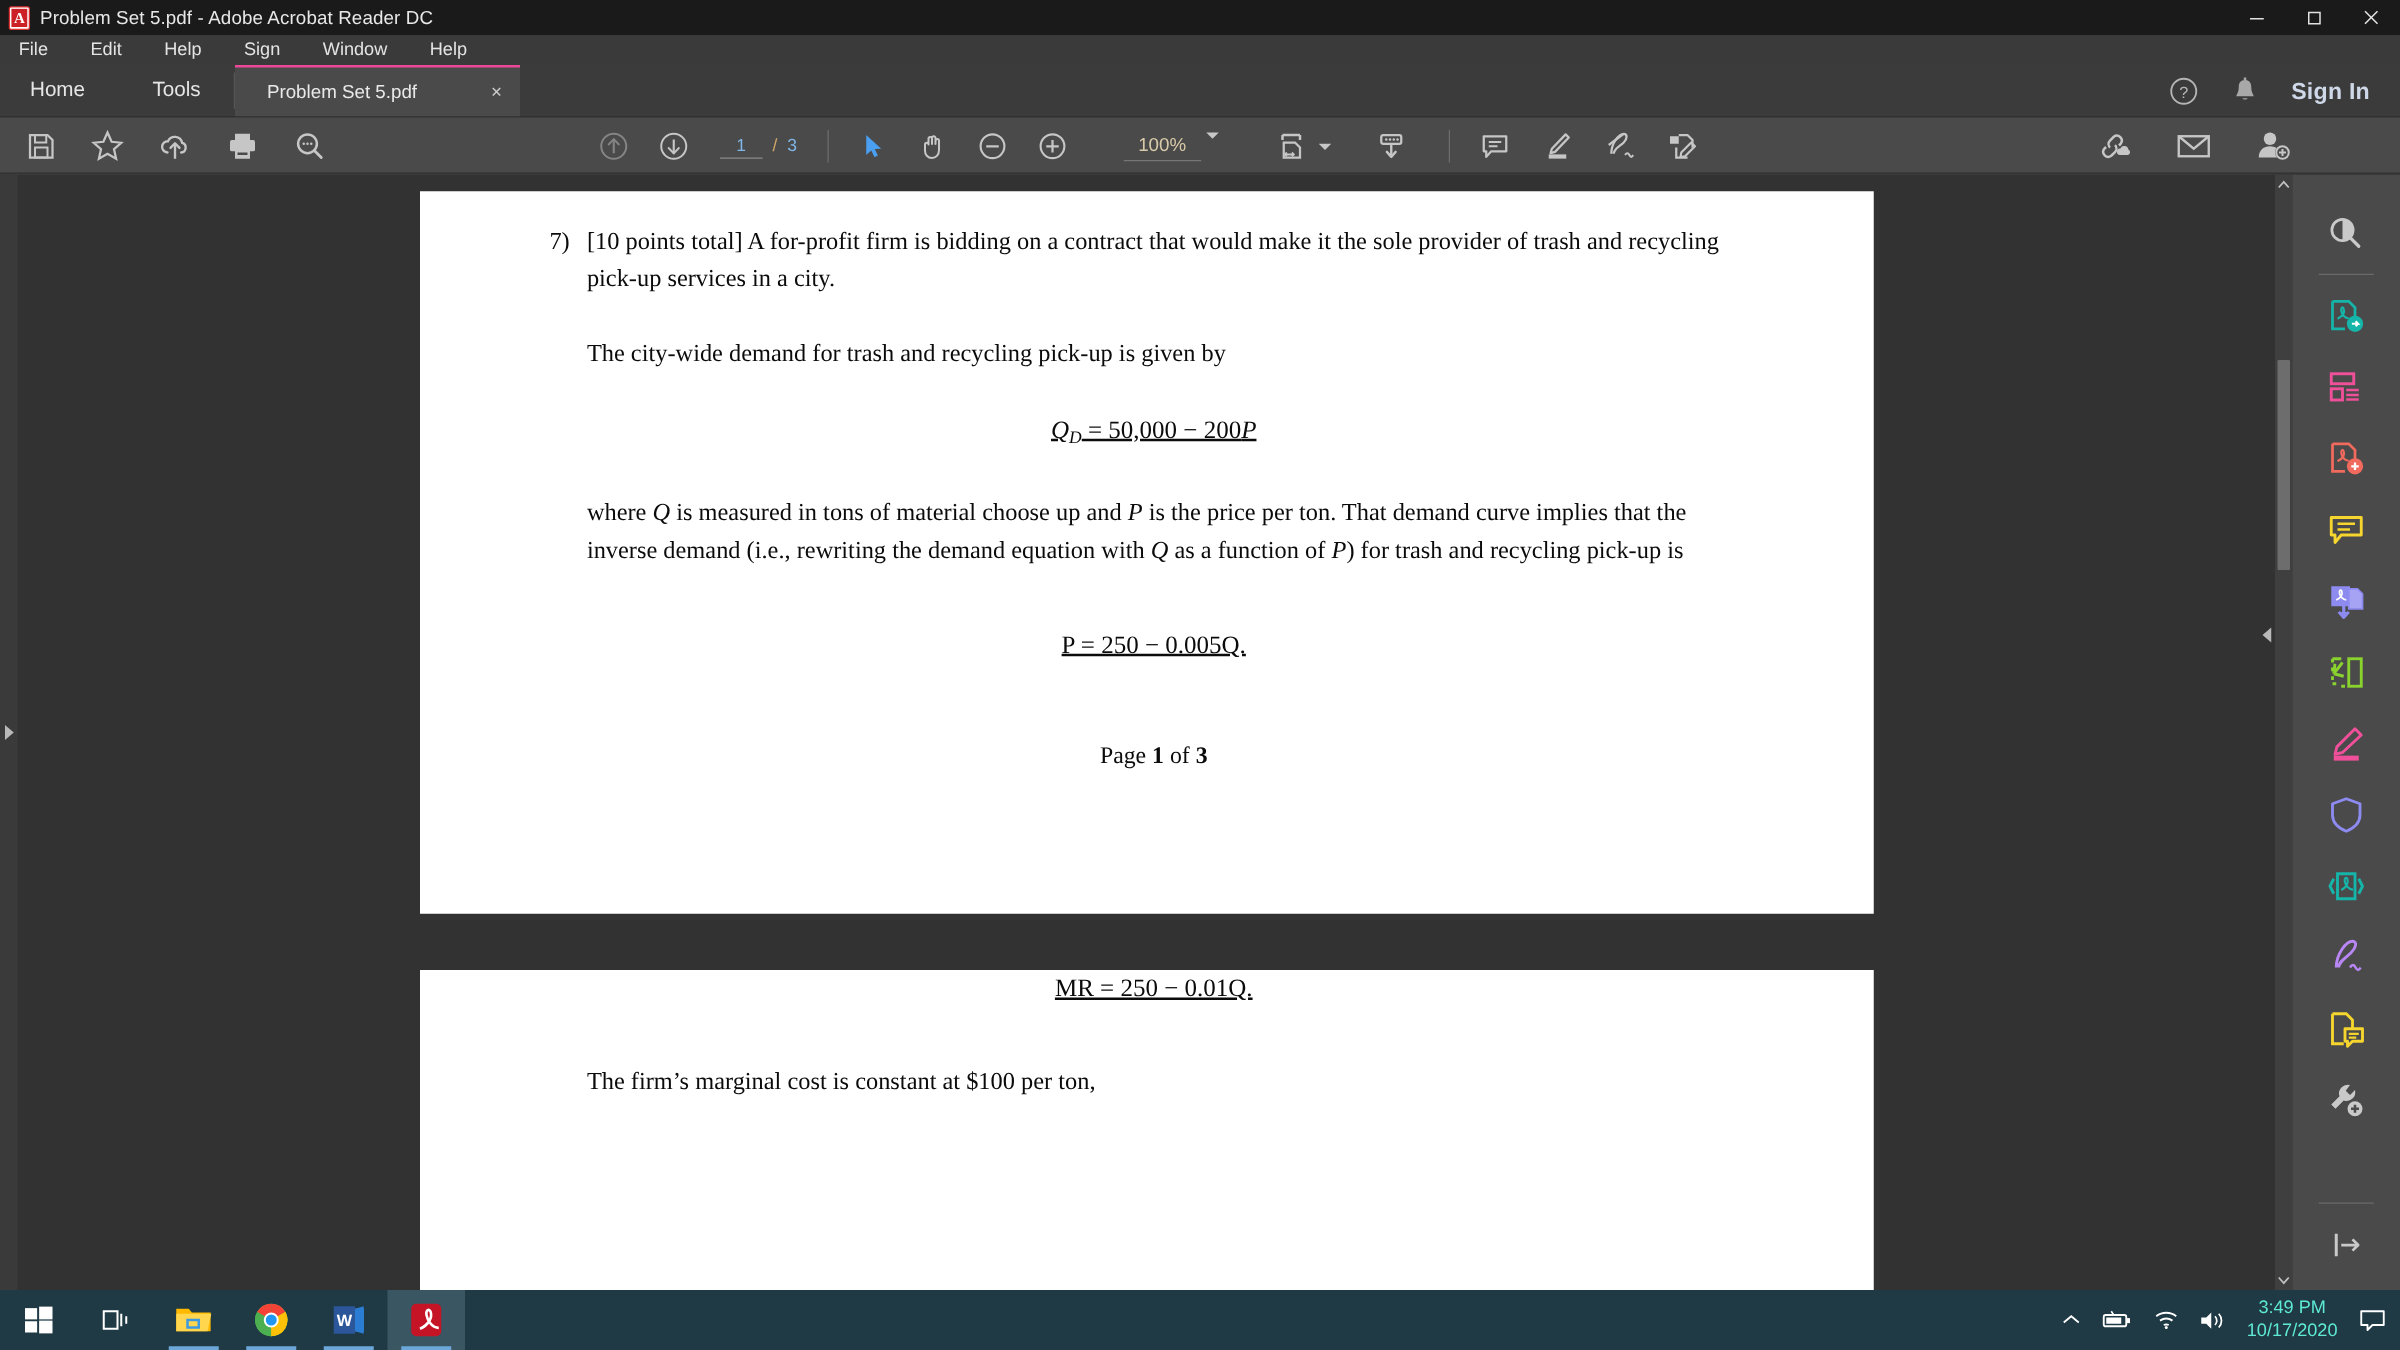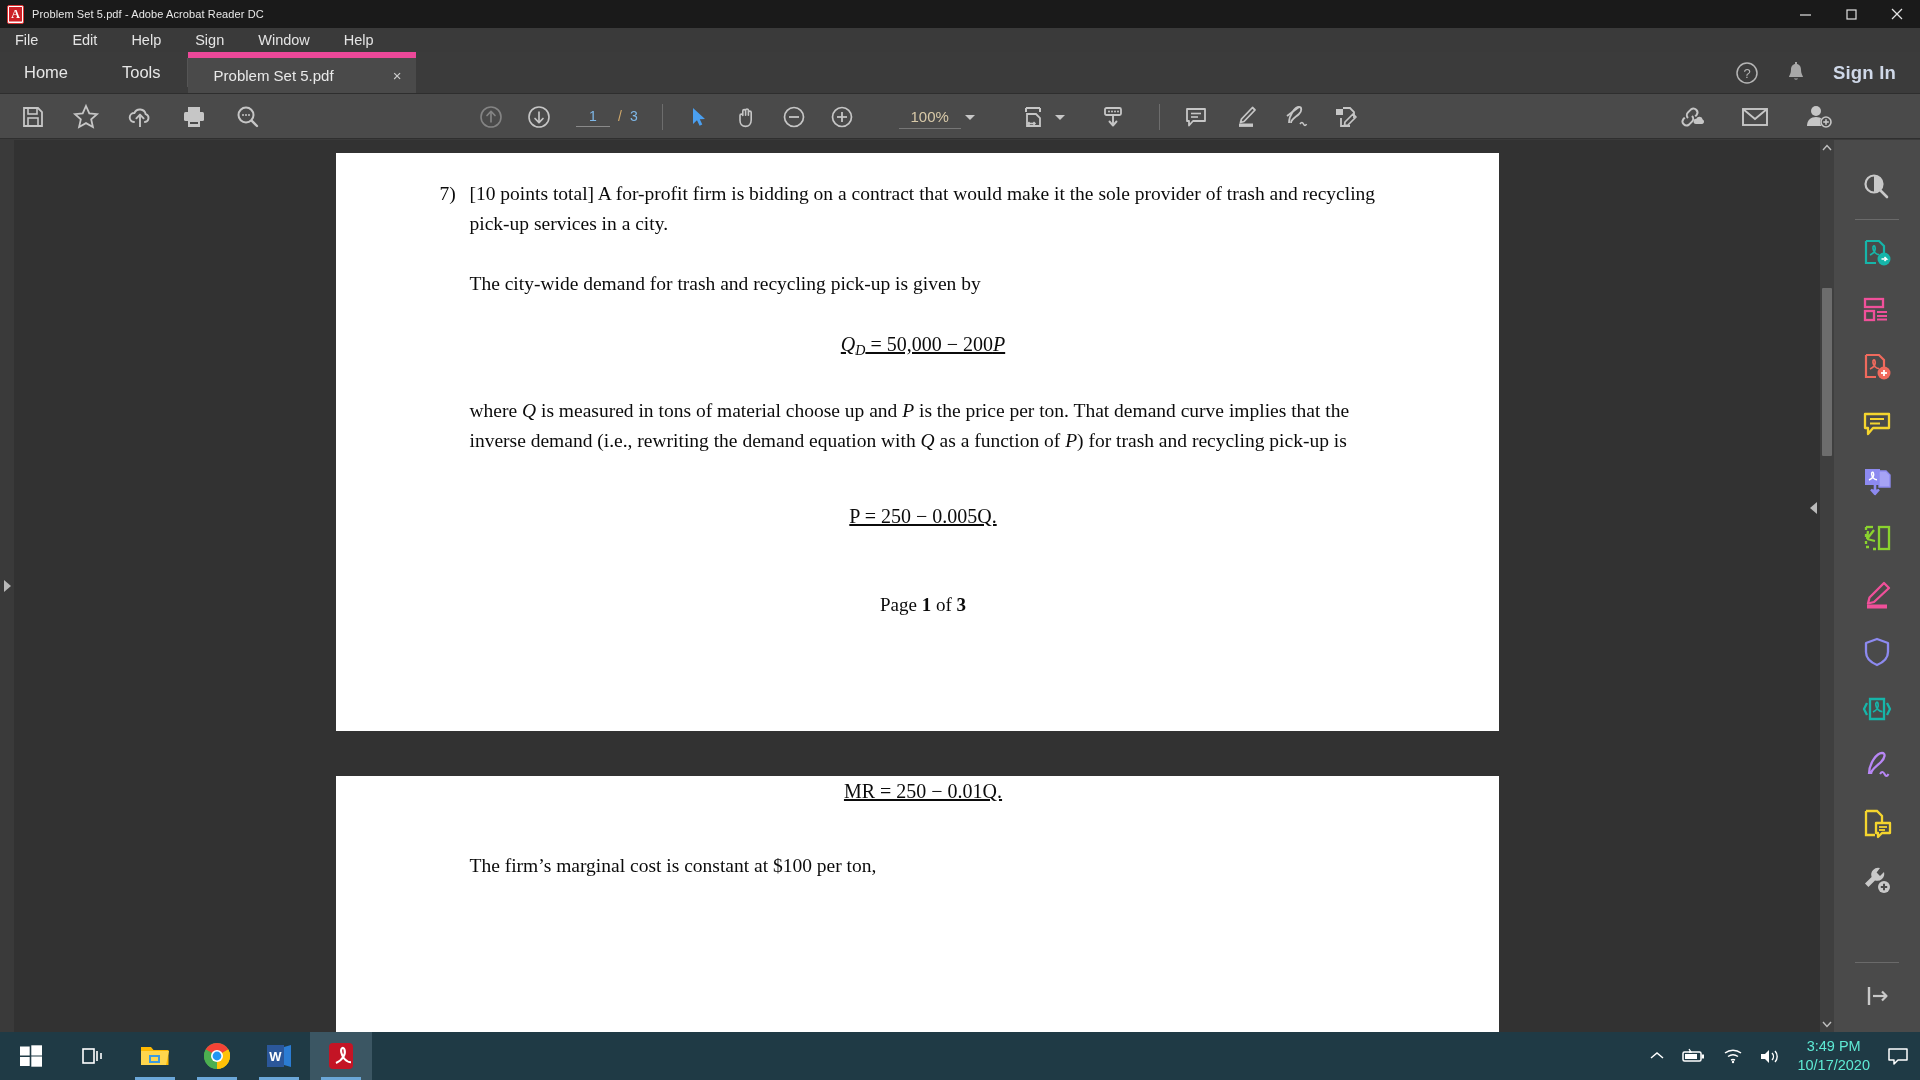--- a/index.html
+++ b/index.html
@@ -27,21 +27,21 @@
     position:absolute; left:1px; top:1px; right:1px; bottom:1px;
     background:#cc2127;
     clip-path: polygon(0 0,100% 0,100% 100%,0 100%);
   }
   .titlebar .app-icon .a{
     position:absolute; left:0; top:0; width:100%; height:100%;
     color:#fff; font-size:12px; line-height:17px; text-align:center;
     font-family:"Liberation Serif", serif; font-weight:bold; z-index:2;
   }
   .titlebar .title {
-    color: #e8e8e8; font-size: 11px; letter-spacing: .1px;
+    color: #e8e8e8; font-size: 15px; letter-spacing: .1px;
   }
   .winbtns { position: absolute; right: 0; top: 0; height: 28px; display: flex; }
   .winbtn {
     width: 46px; height: 28px; display: flex; align-items: center; justify-content: center;
     color: #e2e2e2; font-size: 14px;
   }
   .winbtn svg { display: block; }
 
   
   .menubar {
@@ -61,21 +61,21 @@
   .tabbar .home, .tabbar .tools {
     display: flex; align-items: center; justify-content: center;
     color: #e6e6e6; font-size: 16.5px;
     padding: 0 26px;
   }
   .tabbar .home { padding-left: 24px; padding-right: 28px; }
   .tabbar .vsep { width:1px; background:#555; margin: 6px 0; }
   .doc-tab {
     background: #4a4a4a; display: flex; align-items: center;
     padding: 0 14px 0 26px; min-width: 228px; position: relative;
-    border-top: 6px solid #ec4899;
+    border-top: 2px solid #ec4899;
   }
   .doc-tab .label { color: #e9e9e9; font-size: 15px; flex: 1; }
   .doc-tab .close {
     color: #cfcfcf; font-size: 15px; margin-left: 20px; line-height: 1;
   }
   .tabbar-right {
     position: absolute; right: 0; top: 0; height: 42px;
     display: flex; align-items: center; gap: 26px; padding-right: 24px;
   }
   .tabbar-right .icon { color: #b5b5b5; display: flex; align-items:center; }
@@ -99,21 +99,21 @@
     display: flex; align-items: baseline; gap: 8px; color: #cdcdcd;
     font-size: 14px; margin: 0 2px;
   }
   .pagenum {
     color: #7fb8e8; border-bottom: 1px solid #8a8a8a; padding: 1px 10px 2px 10px;
     min-width: 34px; text-align: center; font-size: 14px;
   }
   .pagesep { color: #d0a86a; font-size: 14px; }
   .pagetot { color: #7fb8e8; font-size: 14px; }
   .divider-v { width: 1px; height: 26px; background: #6d6d6d; }
-  .zoombox { display: flex; align-items: center; gap: 4px; }
+  .zoombox { display: flex; gap: 4px; }
   .zoomval {
     color: #d8c9a8; font-size: 15px; border-bottom: 1px solid #767676;
     padding: 2px 4px 3px 4px; min-width: 62px; text-align: center;
   }
   .caret { width:0;height:0;border-left:5px solid transparent;border-right:5px solid transparent;border-top:5px solid #c7c7c7; }
 
   
   .viewer {
     position: absolute; left: 0; top: 140px; right: 0; bottom: 48px;
     background: #323232;

